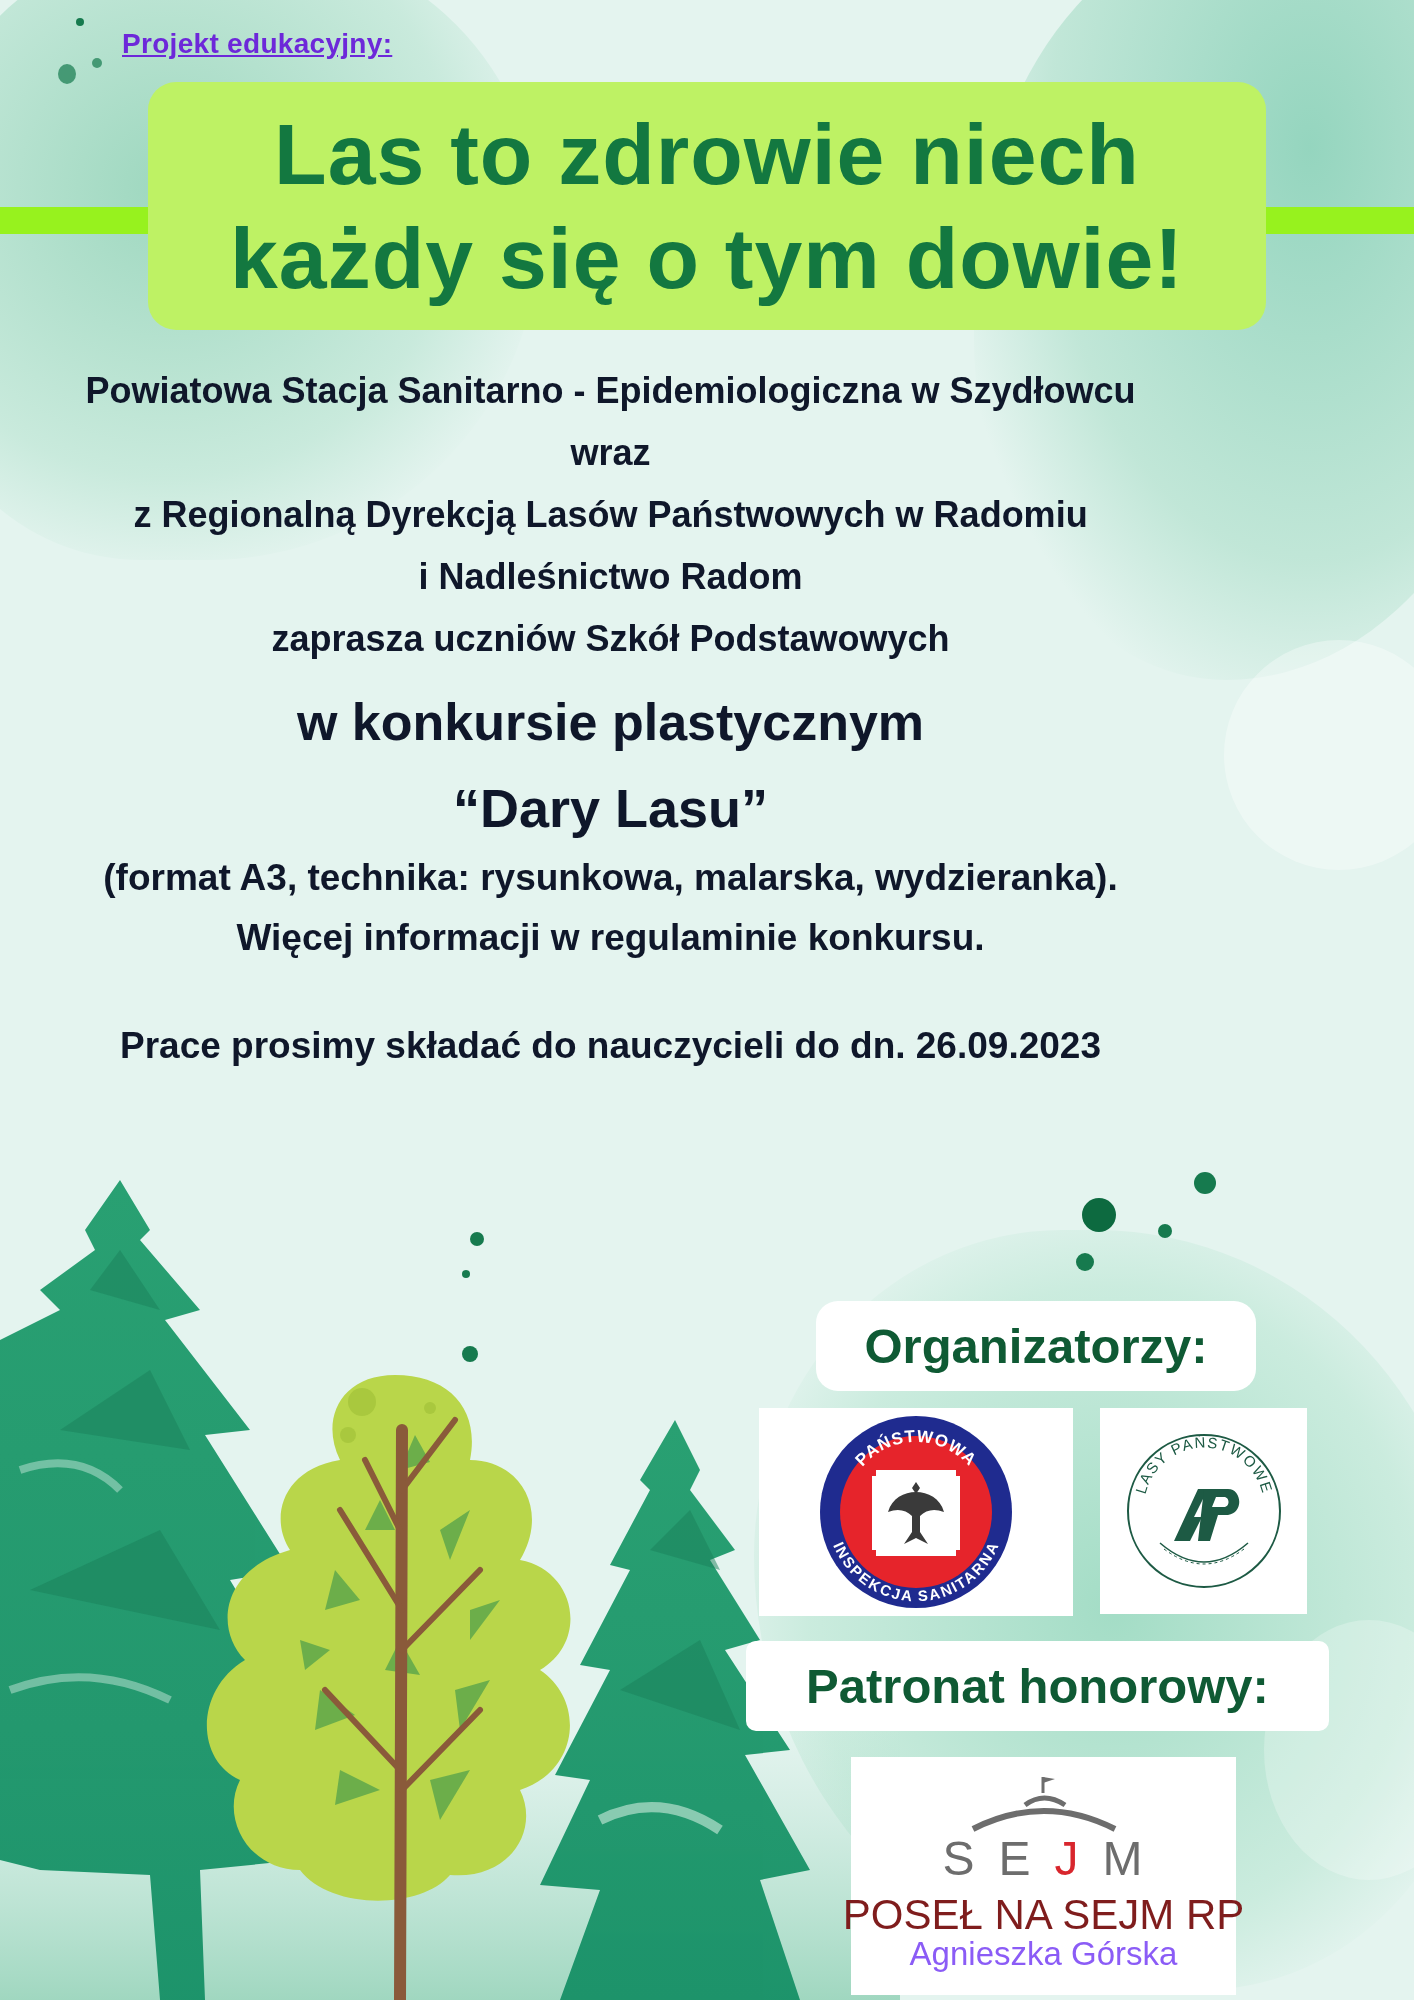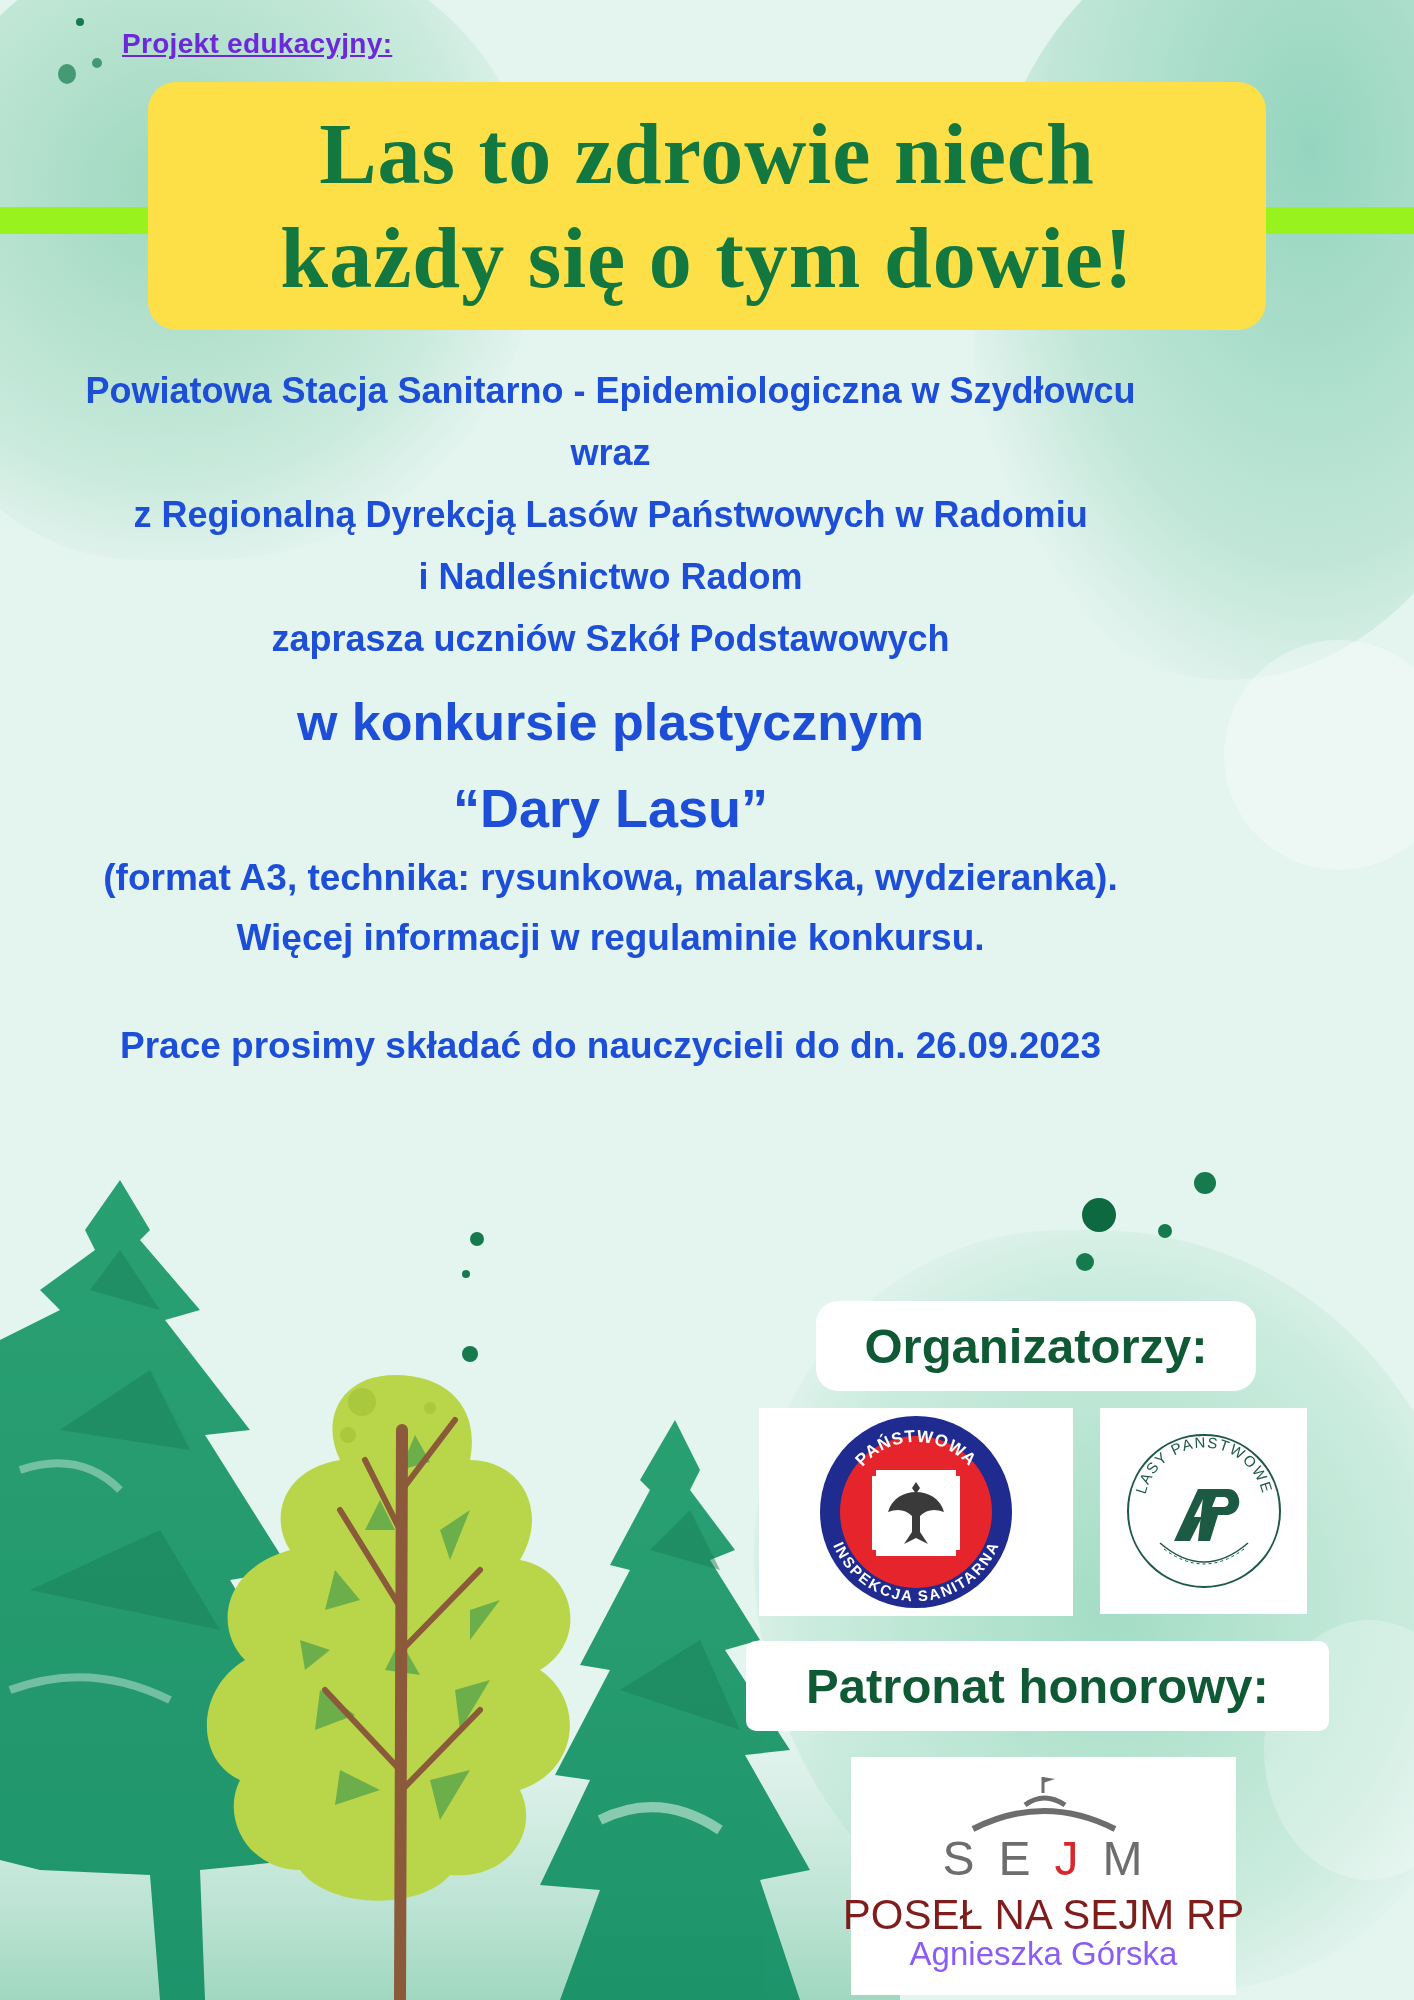--- a/index.html
+++ b/index.html
@@ -39,32 +39,32 @@
     .stripe-left { left: 0; width: 148px; }
     .stripe-right { left: 1266px; width: 148px; }
 
     
     .kicker {
       position: absolute; left: 122px; top: 28px;
       font-size: 28px; font-weight: bold; color: #6d28d9; letter-spacing: 0.3px; text-decoration: underline;
     }
     .title-card {
       position: absolute; left: 148px; top: 82px; width: 1118px; height: 248px;
-      background: #fde047; border-radius: 28px;
-      display: flex; flex-direction: column; align-items: center; justify-content: center; font-family: Liberation Serif, serif;
+      background: #bef264; border-radius: 28px;
+      display: flex; flex-direction: column; align-items: center; justify-content: center;
     }
     .title-line {
       font-size: 86px; font-weight: bold; color: #137840; line-height: 104px;
       letter-spacing: 1px; white-space: nowrap;
     }
 
     
     .body-block {
       position: absolute; left: 0; top: 360px; width: 1221px;
-      text-align: center; color: #1d4ed8; font-weight: bold;
+      text-align: center; color: #0f172a; font-weight: bold;
     }
     .line { font-size: 36px; line-height: 62px; white-space: nowrap; }
     .line-lg { font-size: 52px; line-height: 112px; margin-top: -4px; }
     .line-title { font-size: 54px; line-height: 80px; margin-top: -10px; }
     .line-md { font-size: 37px; line-height: 60px; }
     .spacer { height: 48px; }
 
     
     .trees { position: absolute; left: 0; top: 1170px; width: 900px; height: 830px; }
 

